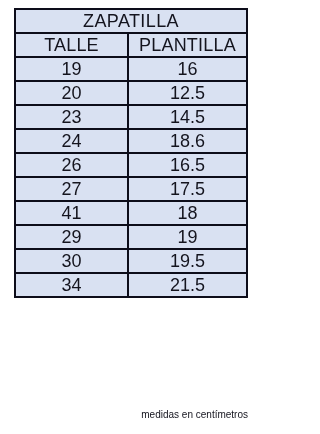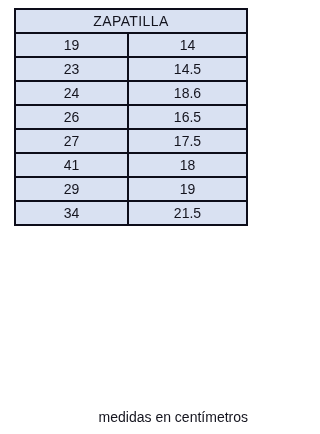--- a/index.html
+++ b/index.html
@@ -32,21 +32,21 @@
     width: 234px;
     border: 2px solid #0d0d1a;
   }
   table.size-table td {
     border: 2px solid #0d0d1a;
     height: 22px;
     padding: 0 2px;
     text-align: center;
     vertical-align: middle;
     color: #14141e;
-    font-size: 14px;
+    font-size: 18px;
     line-height: 1;
     font-weight: normal;
     background: #d9e1f2;
   }
   td.title-cell {
     background: #b0c4e4;
     font-weight: bold;
     font-size: 14.5px;
     letter-spacing: 0.4px;
     height: 23px;
@@ -59,45 +59,53 @@
     height: 23px;
   }
   .col-talle { width: 112px; }
   .col-plantilla { width: 118px; }
   .footnote {
     position: absolute;
     left: 14px;
     top: 409px;
     width: 234px;
     text-align: right;
-    font-size: 14px;
+    font-size: 10px;
     color: #14141e;
     line-height: 1.2;
     white-space: nowrap;
   }
 </style>
 </head>
 <body>
 
 <div id="page">
 
   <div class="table-wrap">
     <table class="size-table">
       <colgroup>
         <col class="col-talle">
         <col class="col-plantilla">
       </colgroup>
       <tbody>
         <tr>
           <td class="title-cell" colspan="2">ZAPATILLA</td>
         </tr>
+        <tr>
+          <td class="head-cell">TALLE</td>
+          <td class="head-cell">PLANTILLA</td>
+        </tr>
 
         <tr>
           <td>19</td>
-          <td>14</td>
+          <td>16</td>
+        </tr>
+        <tr>
+          <td>20</td>
+          <td>12.5</td>
         </tr>
         <tr>
           <td>23</td>
           <td>14.5</td>
         </tr>
         <tr>
           <td>24</td>
           <td>18.6</td>
         </tr>
         <tr>
@@ -110,20 +118,24 @@
         </tr>
         <tr>
           <td>41</td>
           <td>18</td>
         </tr>
         <tr>
           <td>29</td>
           <td>19</td>
         </tr>
         <tr>
+          <td>30</td>
+          <td>19.5</td>
+        </tr>
+        <tr>
           <td>34</td>
           <td>21.5</td>
         </tr>
       </tbody>
     </table>
   </div>
 
   <div class="footnote">medidas en centímetros</div>
 
 </div>

